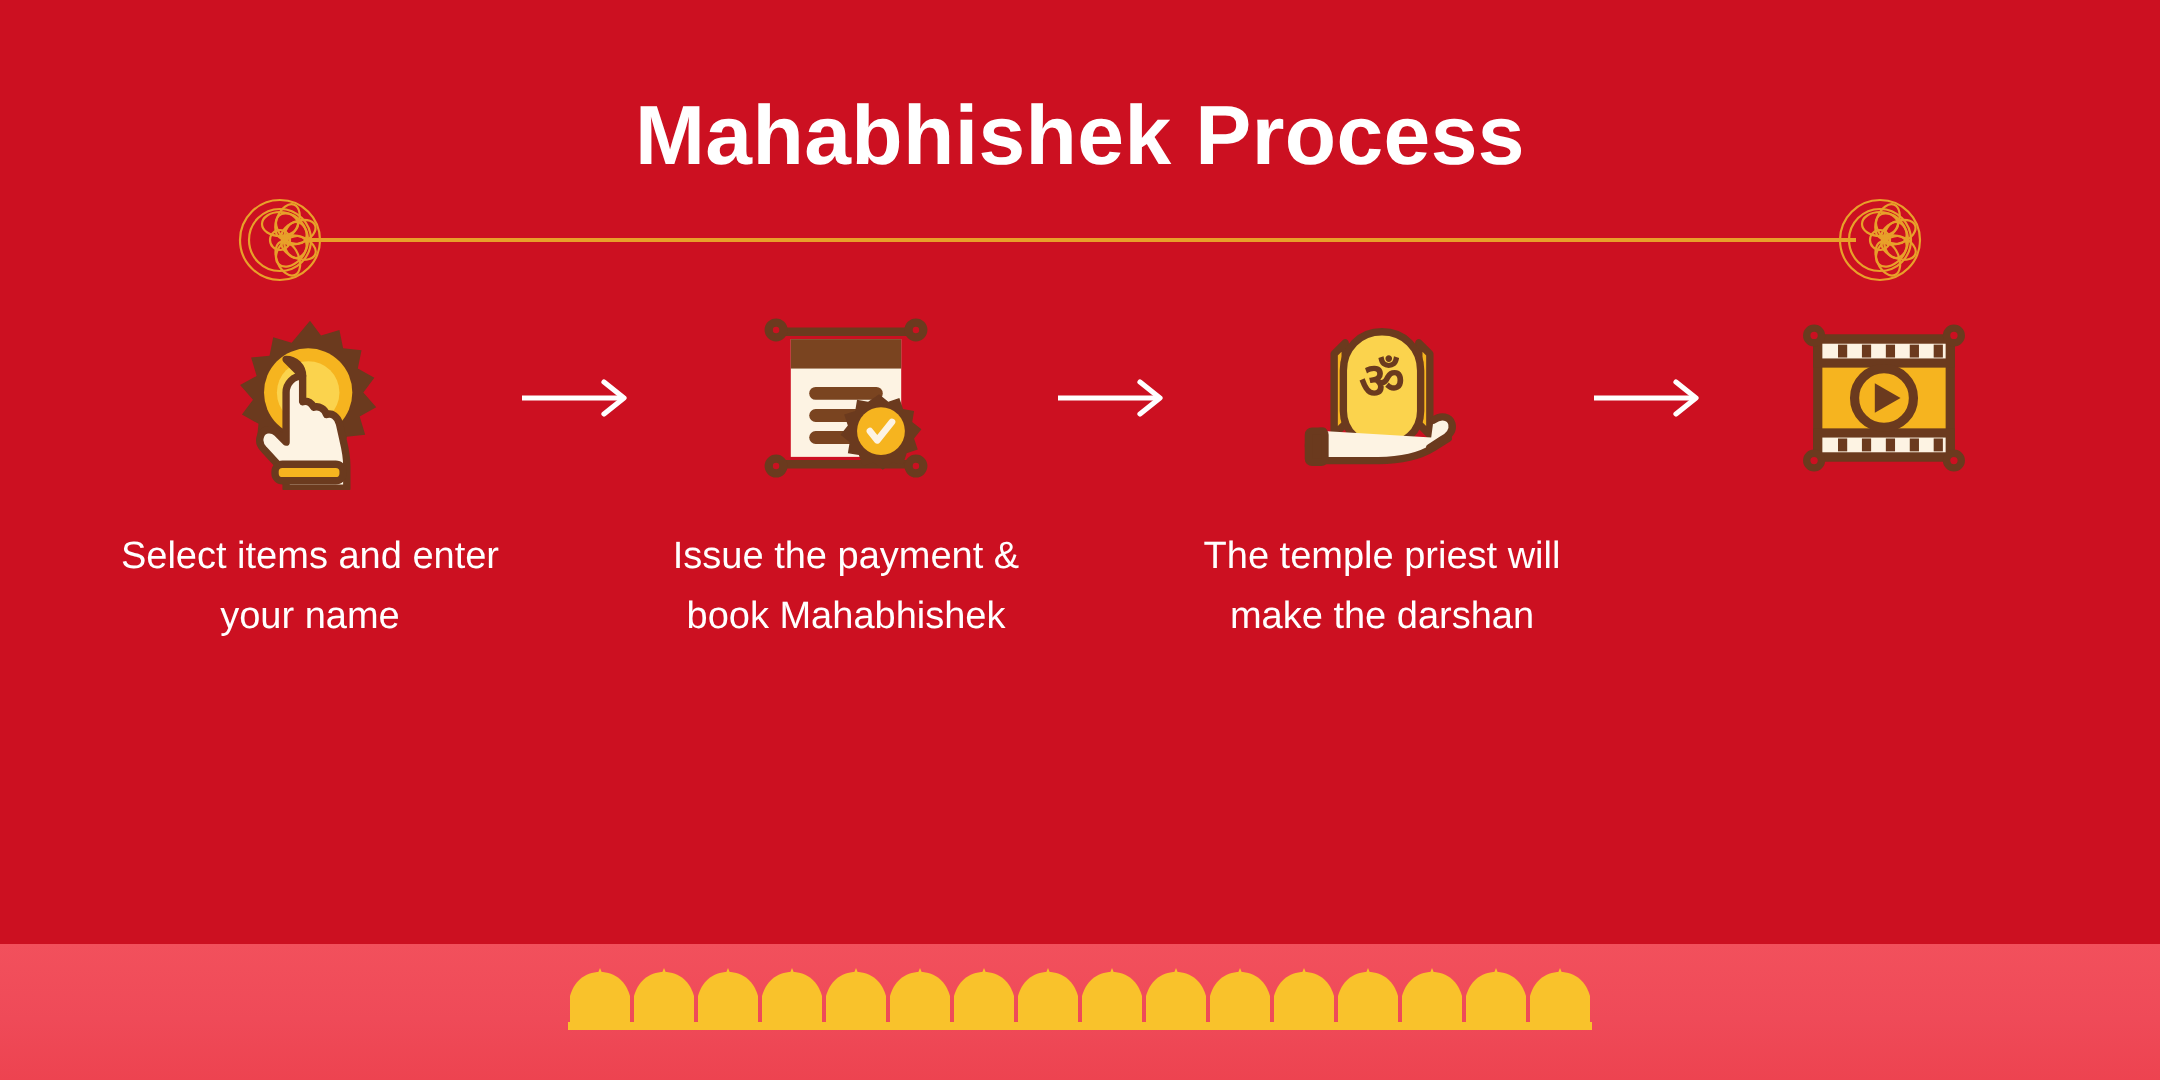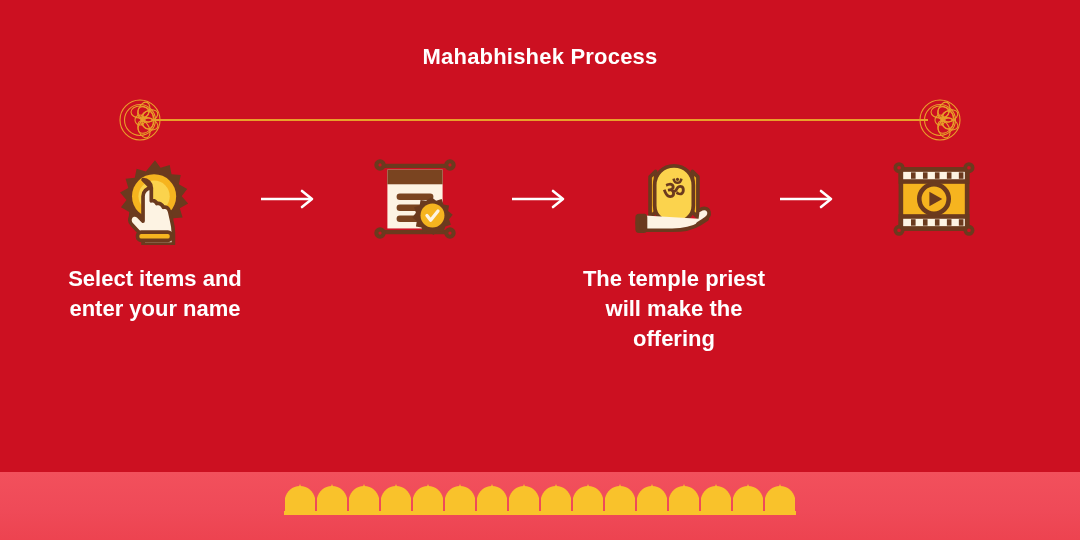--- a/index.html
+++ b/index.html
@@ -22,21 +22,21 @@
   }
 
   
   .title {
     position: absolute;
     top: 44px;
     left: 0;
     width: 1080px;
     text-align: center;
     color: #ffffff;
-    font-size: 22px;
+    font-size: 42px;
     font-weight: bold;
     letter-spacing: 0.2px;
   }
 
   
   .divider {
     position: absolute;
     top: 98px;
     left: 118px;
     width: 844px;
@@ -78,22 +78,22 @@
   .step-icon {
     height: 98px;
     width: 108px;
     display: flex;
     align-items: center;
     justify-content: center;
   }
   .step-label {
     margin-top: 16px;
     color: #ffffff;
-    font-size: 22px;
-    font-weight: bold;
+    font-size: 19px;
+    font-weight: normal;
     line-height: 30px;
     text-align: center;
     width: 196px;
   }
   .arrow {
     width: 78px;
     height: 98px;
     display: flex;
     align-items: center;
     justify-content: center;
@@ -215,20 +215,21 @@
           <rect x="30" y="44" width="40" height="7" rx="3.5" fill="#7a4420"></rect>
           <rect x="30" y="56" width="40" height="7" rx="3.5" fill="#7a4420"></rect>
           <rect x="30" y="68" width="26" height="7" rx="3.5" fill="#7a4420"></rect>
           <g transform="translate(68,68)">
             <path d="M0 -20 L5 -16 L11 -18 L13 -12 L19 -11 L18 -5 L23 -1 L19 4 L21 10 L15 12 L13 18 L7 17 L2 21 L-3 17 L-9 19 L-11 13 L-17 12 L-16 6 L-21 2 L-17 -3 L-19 -9 L-13 -11 L-12 -17 L-6 -16 Z" fill="#6b3a1e"></path>
             <circle cx="1" cy="0" r="13" fill="#f6b41f"></circle>
             <polyline points="-5,0 -1,5 7,-5" fill="none" stroke="#fdf3e3" stroke-width="3.6" stroke-linecap="round" stroke-linejoin="round"></polyline>
           </g>
         </svg>
       </div>
+      <div class="step-label">Issue the payment &amp; book Mahabhishek</div>
     </div>
 
     <div class="arrow">
       <svg viewBox="0 0 60 24" width="60" height="24" aria-hidden="true">
         <line x1="2" y1="12" x2="52" y2="12" stroke="#ffffff" stroke-width="2.6"></line>
         <polyline points="43,4 53,12 43,20" fill="none" stroke="#ffffff" stroke-width="2.6" stroke-linecap="round" stroke-linejoin="round"></polyline>
       </svg>
     </div>
 
     <div class="step">
@@ -238,21 +239,21 @@
             <path d="M30 20 l0 44 l-6 6 l0 -44 z" fill="#f6b41f"></path>
             <path d="M70 20 l0 44 l6 6 l0 -44 z" fill="#f6b41f"></path>
             <path d="M50 14 c-12 0 -21 9 -21 21 l0 22 c0 11 9 19 21 19 c12 0 21 -8 21 -19 l0 -22 c0 -12 -9 -21 -21 -21 z" fill="#fbd34d"></path>
             <path d="M18 68 c-5 0 -8 4 -8 8 c0 5 4 8 8 8 l30 0 c12 0 22 -2 30 -7 l8 -5" fill="#fdf3e3"></path>
             <path d="M78 62 c4 -3 9 -2 10 2 c1 4 -2 7 -6 9 l-6 4" fill="#fdf3e3"></path>
             <rect x="10" y="68" width="9" height="17" rx="2" fill="#6b3a1e"></rect>
           </g>
           <text x="50" y="50" text-anchor="middle" font-size="27" font-family="'DejaVu Sans', sans-serif" fill="#6b3a1e" font-weight="bold">ॐ</text>
         </svg>
       </div>
-      <div class="step-label">The temple priest will make the offering</div>
+      <div class="step-label">The temple priest will make the darshan</div>
     </div>
 
     <div class="arrow">
       <svg viewBox="0 0 60 24" width="60" height="24" aria-hidden="true">
         <line x1="2" y1="12" x2="52" y2="12" stroke="#ffffff" stroke-width="2.6"></line>
         <polyline points="43,4 53,12 43,20" fill="none" stroke="#ffffff" stroke-width="2.6" stroke-linecap="round" stroke-linejoin="round"></polyline>
       </svg>
     </div>
 
     <div class="step">

